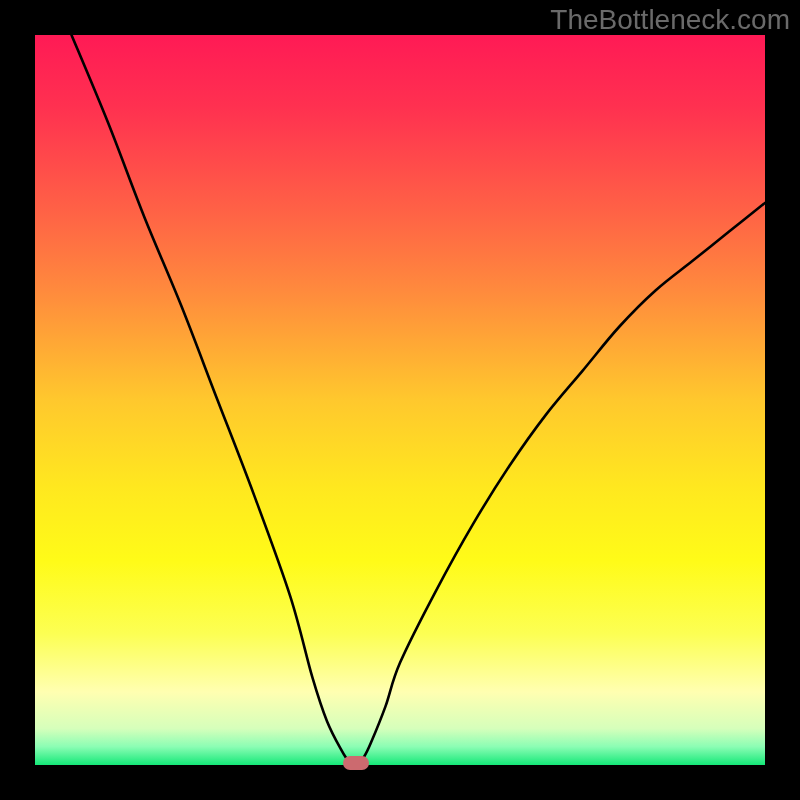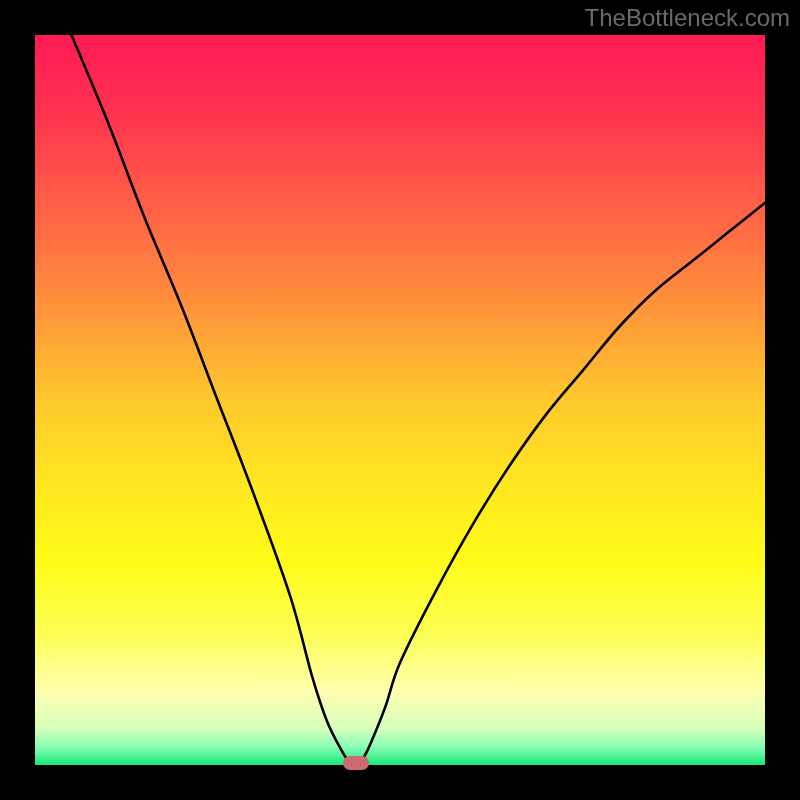--- a/index.html
+++ b/index.html
@@ -15,21 +15,21 @@
     position: relative;
     width: 800px;
     height: 800px;
     background: #000;
   }
   .watermark {
     position: absolute;
     top: 4px;
     right: 10px;
     color: #6a6a6a;
-    font-size: 24px;
+    font-size: 28px;
     font-weight: 500;
     letter-spacing: 0px;
     z-index: 5;
   }
   .plot {
     position: absolute;
     left: 35px;
     top: 35px;
     width: 730px;
     height: 730px;

